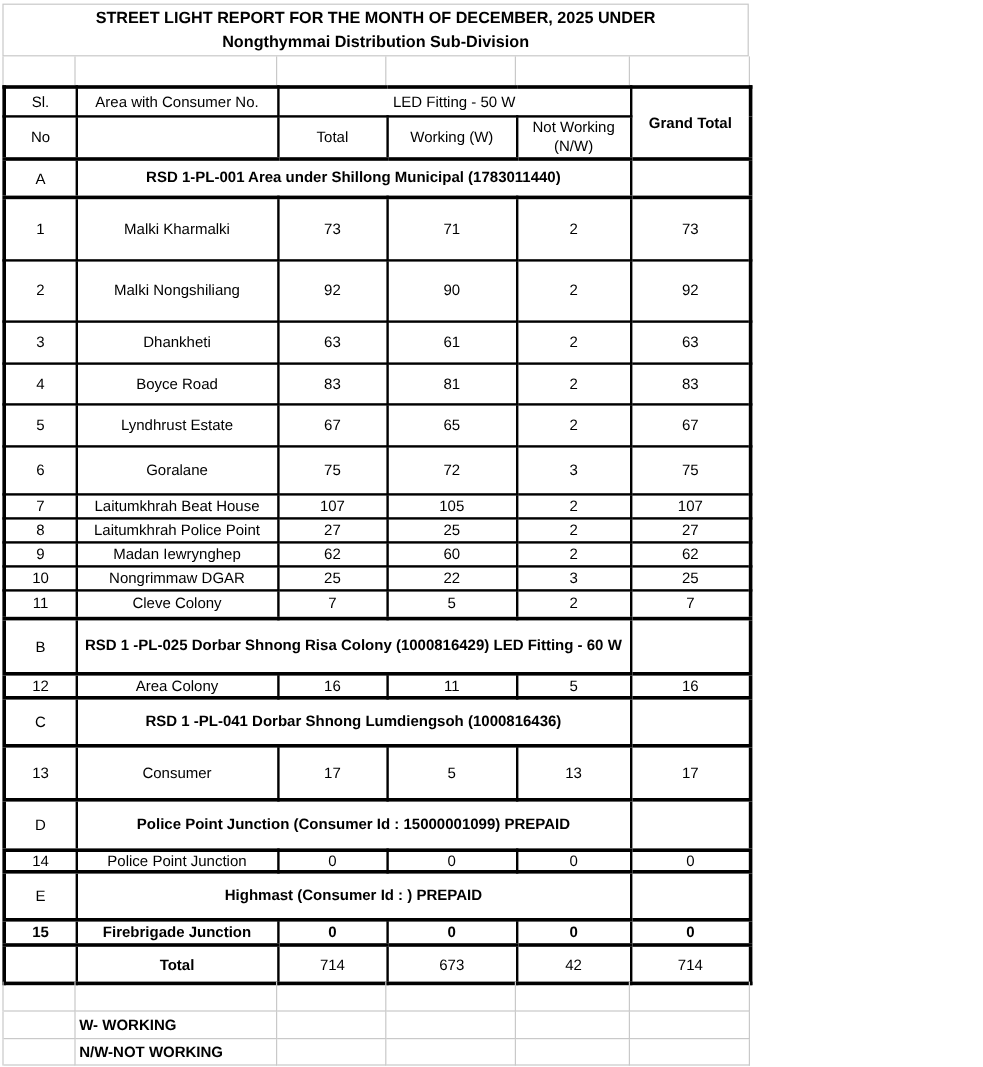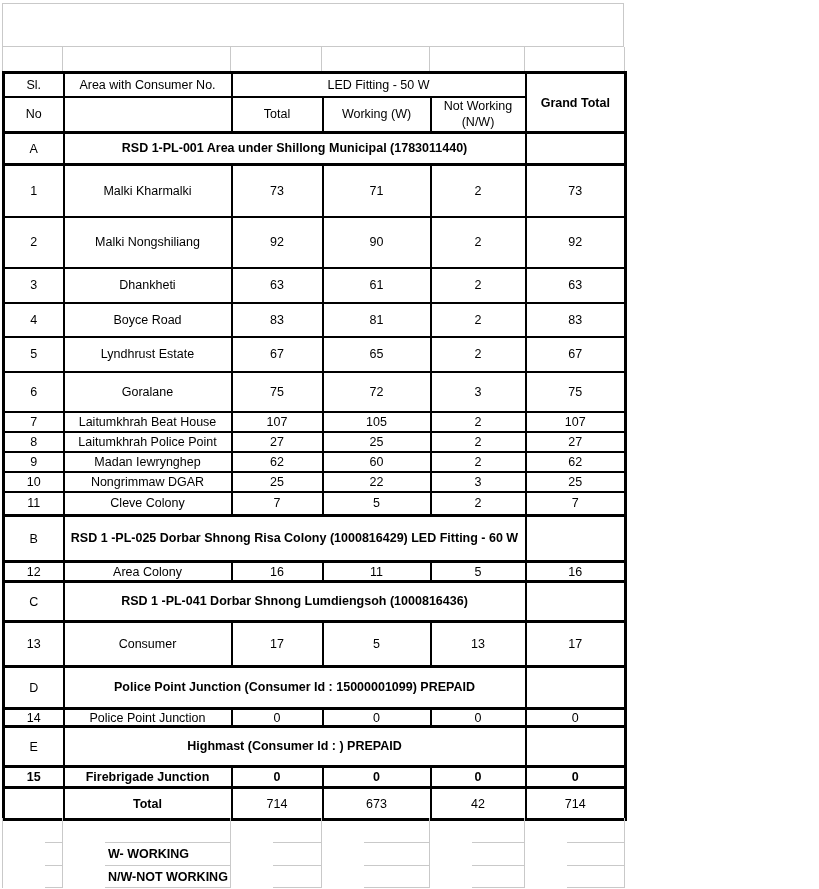--- a/index.html
+++ b/index.html
@@ -25,21 +25,21 @@
   }
 
   
   .grid-row {
     position: absolute; left: 2px; width: 622px;
     display: grid;
     grid-template-columns: 60px 168px 91px 108px 95px 100px;
     box-sizing: border-box;
     border-left: 1px solid #c9c9c9;
   }
-  .grid-row .gc { border-right: 1px solid #c9c9c9; box-sizing: border-box; margin-left: 42px; }
+  .grid-row .gc { border-right: 1px solid #c9c9c9; box-sizing: border-box; }
   .grid-row.bordered-bottom .gc { border-bottom: 1px solid #c9c9c9; }
   .gap-top    { top: 47px;  height: 24px; }
   .gap-bottom { top: 818px; height: 25px; }
   .fn-row-1   { top: 843px; height: 23px; }
   .fn-row-2   { top: 866px; height: 22px; }
   .fn-text {
     font-weight: bold; font-size: 12.5px;
     display: flex; align-items: center;
     padding-left: 3px; white-space: nowrap;
   }
@@ -68,20 +68,22 @@
   tr.section-row td { border-top-width: 3px; border-bottom-width: 3px; }
   td.section-label { font-weight: bold; font-size: 13.5px; line-height: 1.3; padding: 0 6px; }
   tr.total-row td { border-top-width: 3px; }
   td.total-label { font-weight: bold; font-size: 13px; }
   td.nw-header { line-height: 1.3; }
 </style>
 </head>
 <body>
 
 <div class="title-block">
+  <div>STREET LIGHT REPORT FOR THE MONTH OF DECEMBER, 2025 UNDER</div>
+  <div>Nongthymmai Distribution Sub-Division</div>
 </div>
 
 <div class="grid-row gap-top">
   <div class="gc"></div>
     <div class="gc"></div>
   <div class="gc"></div>
     <div class="gc"></div>
   <div class="gc"></div>
     <div class="gc"></div>
 </div>

